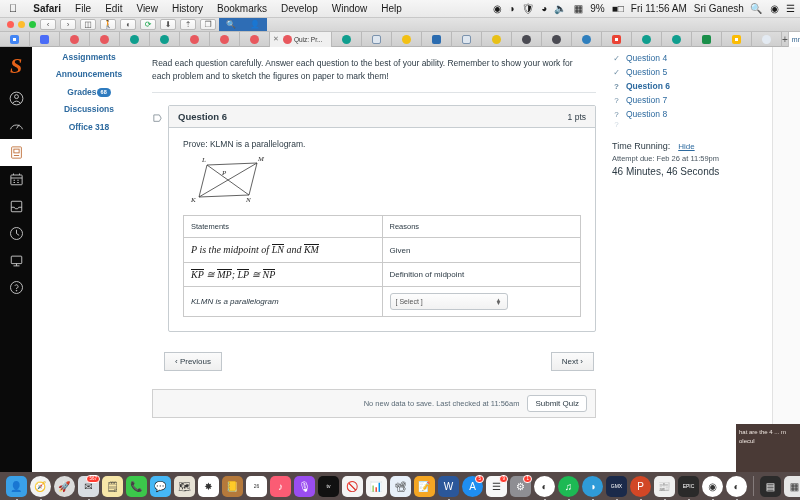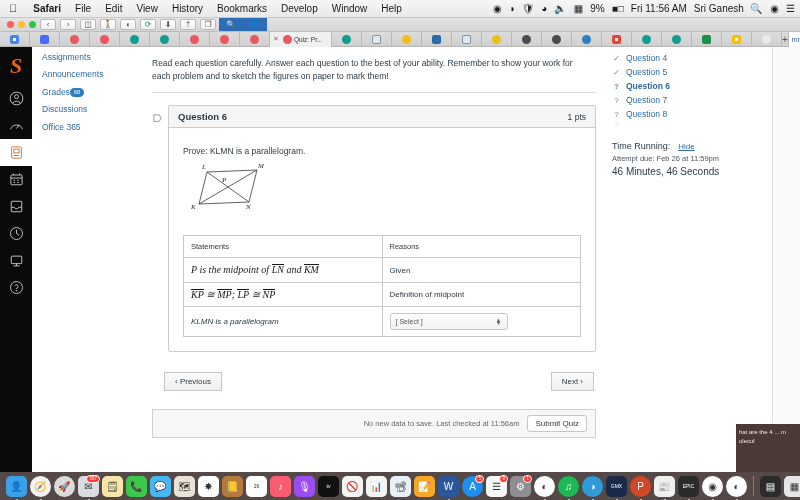--- a/index.html
+++ b/index.html
@@ -97,22 +97,22 @@
   .gn-item.active { background: #fff; }
   .gn-item.active svg { stroke: #c0703a; }
   .gn-item svg { stroke: #cfcfcf; fill: none; stroke-width: 1.2; }
 
   
   .coursenav {
     position: absolute; top: 47px; left: 32px; width: 112px; bottom: 28px;
     background: #fff; padding-top: 2px;
   }
   .cn-item {
-    display: flex; align-items: flex-start; justify-content: flex-start;
-    padding: 3px 8px 3px 10px; font-size: 8.5px; color: #2d6a9f; line-height: 1.35;
+    display: flex; align-items: flex-start; justify-content: center;
+    padding: 3px 8px 3px 10px; font-size: 8.5px; color: #2d6a9f; line-height: 1.35; font-weight: bold;
   }
   .cn-badge {
     background: #2e7bbf; color: #fff; border-radius: 8px;
     font-size: 5.5px; padding: 1px 4px; margin-top: 1px; flex: none;
   }
 
   
   .content {
     position: absolute; top: 47px; left: 144px; right: 196px; bottom: 28px;
     background: #fff; overflow: hidden;
@@ -133,25 +133,25 @@
     padding: 5px 9px; font-size: 9.5px; font-weight: bold; color: #2d3b45;
   }
   .qpts { font-weight: normal; font-size: 8.5px; }
   .qbody { padding: 11px 14px 14px 14px; }
 
   .given { display: flex; align-items: baseline; gap: 6px; font-size: 8.5px; color: #2d3b45; }
   .mathi {
     font-family: "Liberation Serif", serif; font-style: italic; font-size: 10px; color: #1a1a1a;
   }
   .ovl { border-top: 1px solid #1a1a1a; padding-top: 0px; display: inline-block; line-height: 1.05; }
-  .prove { font-size: 8.5px; color: #2d3b45; margin-top: 7px; }
+  .prove { font-size: 8.5px; color: #2d3b45; }
 
   .fig { margin: 6px 0 0 6px; }
 
-  .ptable { width: 100%; border-collapse: collapse; margin-top: 21px; font-size: 8px; }
+  .ptable { width: 100%; border-collapse: collapse; margin-top: 8px; font-size: 8px; }
   .ptable th, .ptable td {
     border: 1px solid #c9c9c9; text-align: left; vertical-align: middle;
     padding: 6px 7px; color: #2d3b45; font-weight: normal;
   }
   .ptable th { font-size: 7.5px; }
   .ptable tr td:first-child, .ptable tr th:first-child { width: 50%; }
   .ptable .tall td { height: 30px; }
   .selbox {
     display: inline-flex; align-items: center; justify-content: space-between;
     width: 118px; height: 17px; padding: 0 5px;
@@ -436,21 +436,21 @@
       <span>Announcements</span>
     </div>
     <div class="cn-item">
       <span>Grades</span>
       <span class="cn-badge">68</span>
     </div>
     <div class="cn-item">
       <span>Discussions</span>
     </div>
     <div class="cn-item">
-      <span>Office 365</span>
+      <span>Office 318</span>
     </div>
   </div>
 
   <div class="content">
     <div class="intro">Read each question carefully. Answer each question to the best of your ability. Remember to show your work for each problem and to sketch the figures on paper to mark them!</div>
     <div class="hr"></div>
 
     <div class="qwrap">
       <div class="qflag">
         <svg width="11" height="11" viewBox="0 0 12 12">

